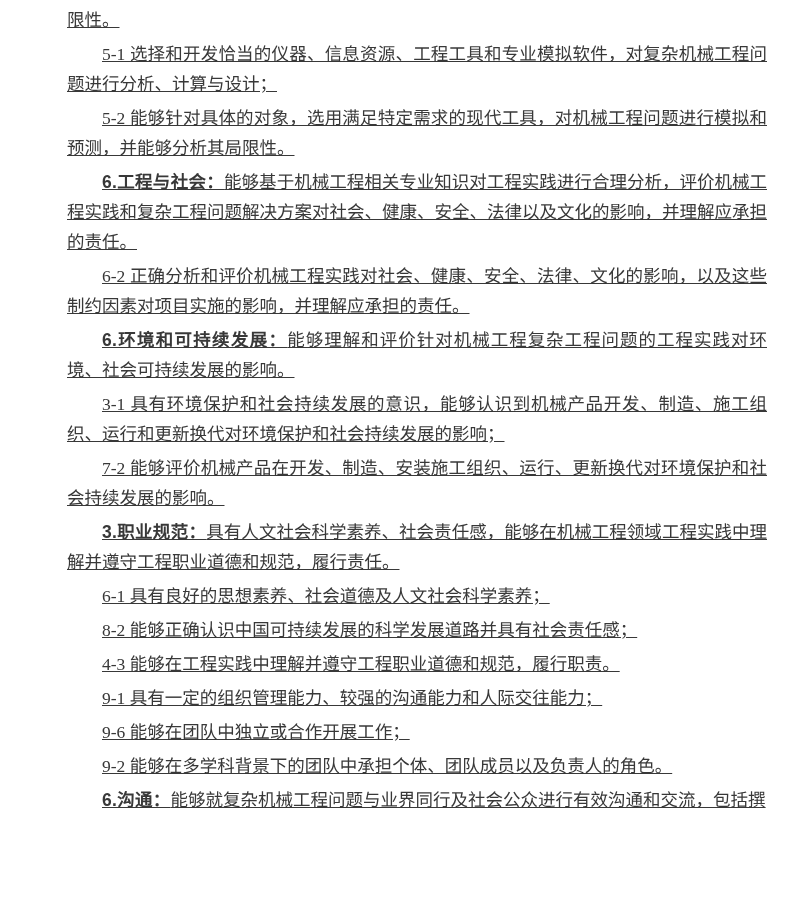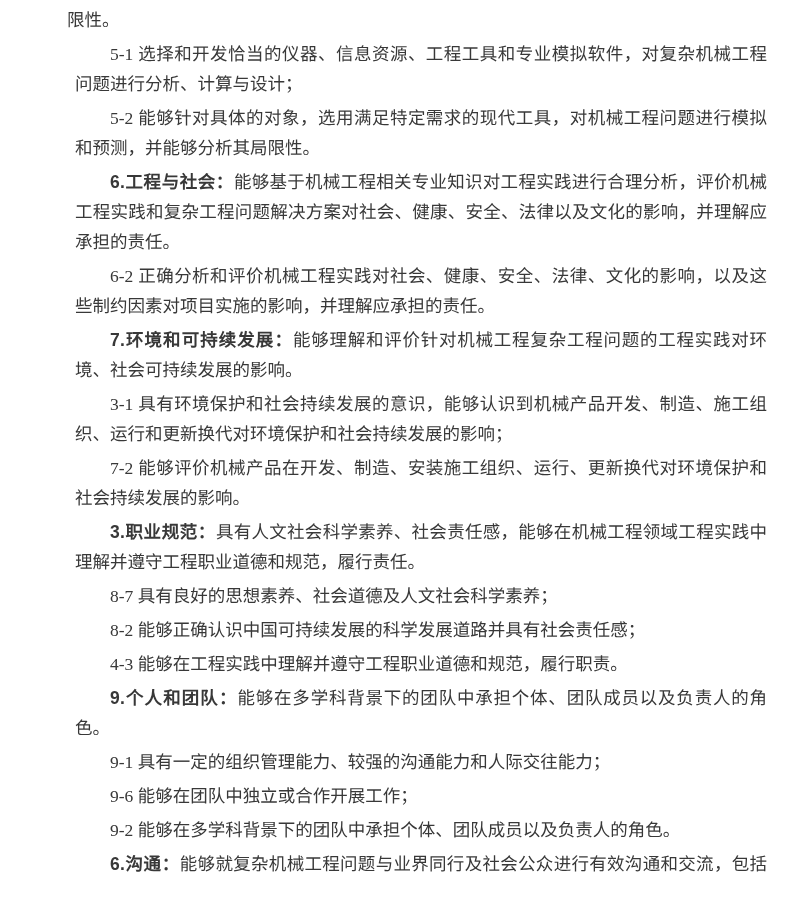--- a/index.html
+++ b/index.html
@@ -11,62 +11,61 @@
     position: relative;
     width: 799px;
     height: 884px;
     margin: 0;
     background: #ffffff;
     overflow: hidden;
     box-sizing: border-box;
     padding: 5px 32px 0 67px;
     font-family: "Liberation Serif", "DejaVu Serif", serif;
     color: #383838;
+    text-decoration: underline;
   }
   .text-column {
     width: 100%;
   }
   p.para {
     margin: 4px 0 0 0;
     padding: 0;
     font-size: 17.5px;
     line-height: 30px;
     text-align: justify;
     text-align-last: left;
     word-break: break-all;
   }
   p.para:first-child {
     margin-top: 0;
   }
   p.para.indent {
     text-indent: 2em;
-    margin-left: 8px;
   }
   strong.section-heading {
     font-weight: 700;
     font-family: "Liberation Sans", "DejaVu Sans", sans-serif;
     letter-spacing: 0.3px;
   }
 </style>
 </head>
 <body>
 
 <div class="page">
   <div class="text-column" id="text-column">
       <p class="para">限性。</p>
       <p class="para indent">5-1 选择和开发恰当的仪器、信息资源、工程工具和专业模拟软件，对复杂机械工程问题进行分析、计算与设计；</p>
       <p class="para indent">5-2 能够针对具体的对象，选用满足特定需求的现代工具，对机械工程问题进行模拟和预测，并能够分析其局限性。</p>
       <p class="para indent"><strong class="section-heading">6.工程与社会：</strong>能够基于机械工程相关专业知识对工程实践进行合理分析，评价机械工程实践和复杂工程问题解决方案对社会、健康、安全、法律以及文化的影响，并理解应承担的责任。</p>
       <p class="para indent">6-2 正确分析和评价机械工程实践对社会、健康、安全、法律、文化的影响，以及这些制约因素对项目实施的影响，并理解应承担的责任。</p>
-      <p class="para indent"><strong class="section-heading">7.环境和可持续发展：</strong>能够理解和评价针对机械工程复杂工程问题的工程实践对环境、社会可持续发展的影响。</p>
+      <p class="para indent"><strong class="section-heading">6.环境和可持续发展：</strong>能够理解和评价针对机械工程复杂工程问题的工程实践对环境、社会可持续发展的影响。</p>
       <p class="para indent">3-1 具有环境保护和社会持续发展的意识，能够认识到机械产品开发、制造、施工组织、运行和更新换代对环境保护和社会持续发展的影响；</p>
       <p class="para indent">7-2 能够评价机械产品在开发、制造、安装施工组织、运行、更新换代对环境保护和社会持续发展的影响。</p>
       <p class="para indent"><strong class="section-heading">3.职业规范：</strong>具有人文社会科学素养、社会责任感，能够在机械工程领域工程实践中理解并遵守工程职业道德和规范，履行责任。</p>
-      <p class="para indent">8-7 具有良好的思想素养、社会道德及人文社会科学素养；</p>
+      <p class="para indent">6-1 具有良好的思想素养、社会道德及人文社会科学素养；</p>
       <p class="para indent">8-2 能够正确认识中国可持续发展的科学发展道路并具有社会责任感；</p>
       <p class="para indent">4-3 能够在工程实践中理解并遵守工程职业道德和规范，履行职责。</p>
-      <p class="para indent"><strong class="section-heading">9.个人和团队：</strong>能够在多学科背景下的团队中承担个体、团队成员以及负责人的角色。</p>
       <p class="para indent">9-1 具有一定的组织管理能力、较强的沟通能力和人际交往能力；</p>
       <p class="para indent">9-6 能够在团队中独立或合作开展工作；</p>
       <p class="para indent">9-2 能够在多学科背景下的团队中承担个体、团队成员以及负责人的角色。</p>
       <p class="para indent"><strong class="section-heading">6.沟通：</strong>能够就复杂机械工程问题与业界同行及社会公众进行有效沟通和交流，包括撰</p>
     </div>
 </div>
 
 </body></html>

